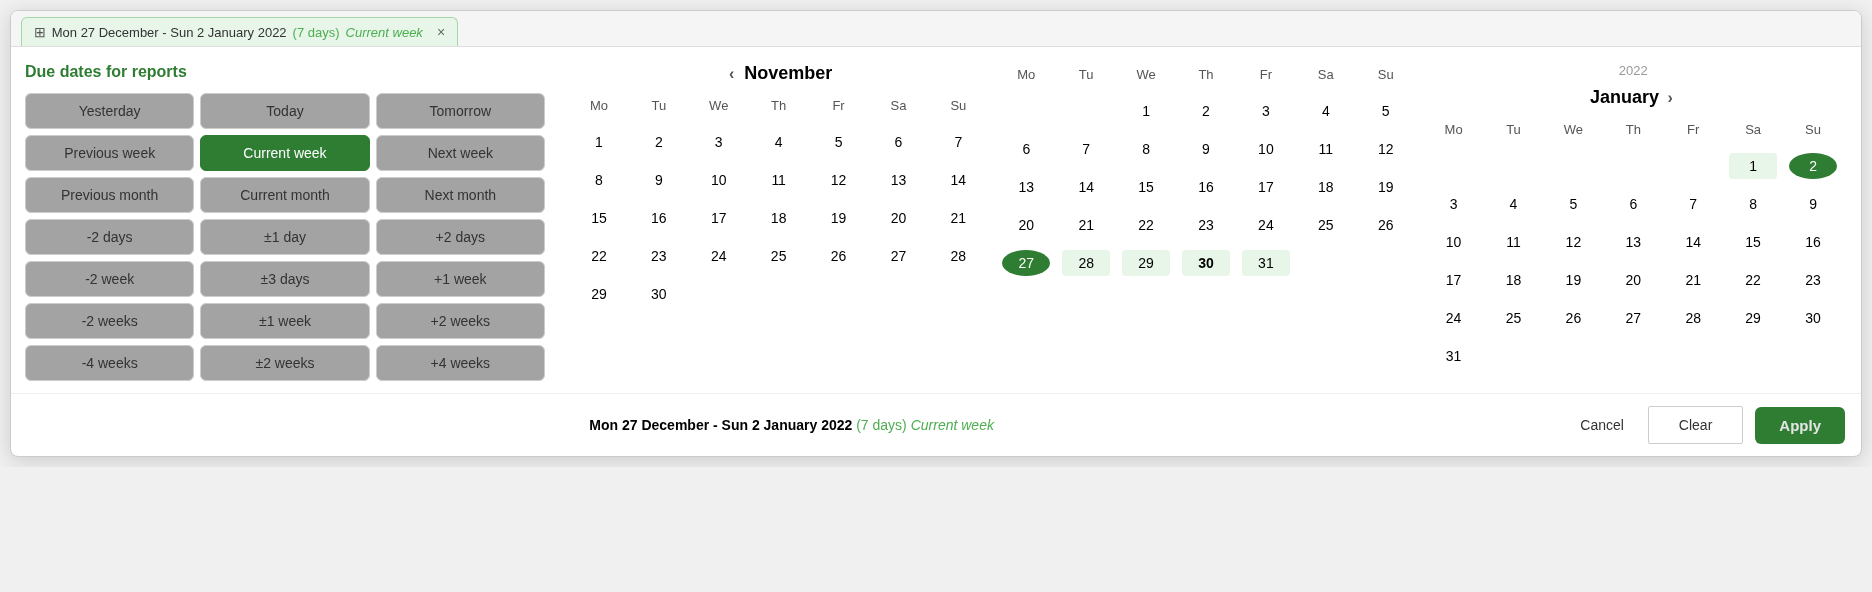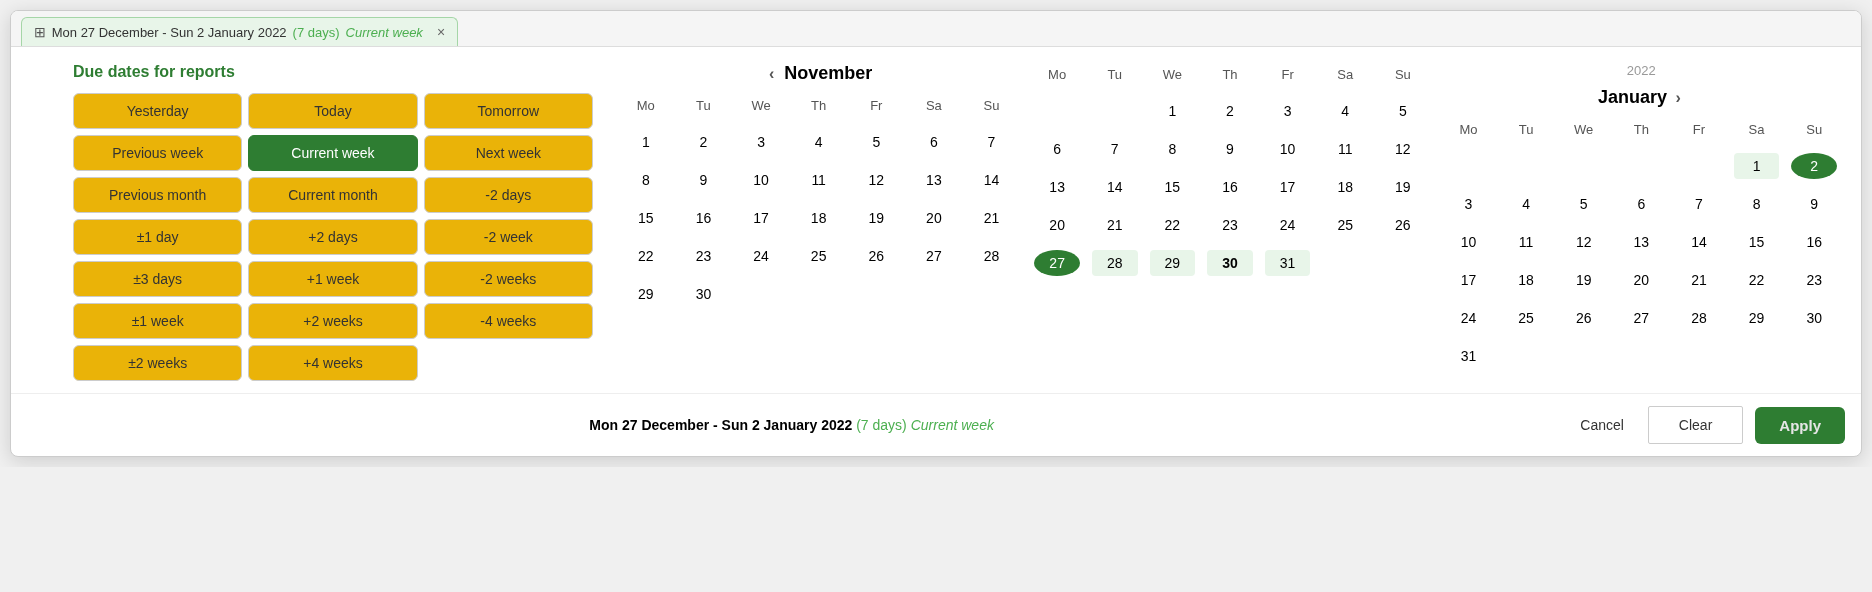--- a/index.html
+++ b/index.html
@@ -6,24 +6,24 @@
     body { font-family: -apple-system, BlinkMacSystemFont, 'Segoe UI', sans-serif; background: #f0f0f0; display: flex; align-items: flex-start; justify-content: center; padding: 10px; }
     .widget-container { background: white; border: 1px solid #ccc; border-radius: 8px; width: 1860px; box-shadow: 0 4px 20px rgba(0,0,0,0.15); overflow: hidden; }
     .tab-bar { background: #f5f5f5; border-bottom: 1px solid #ddd; padding: 6px 10px 0 10px; display: flex; align-items: flex-end; }
     .tab { display: flex; align-items: center; gap: 6px; background: #e8f5e9; border: 1px solid #a5d6a7; border-bottom: none; border-radius: 6px 6px 0 0; padding: 6px 12px; font-size: 13px; color: #333; cursor: pointer; }
     .tab-icon { font-size: 14px; color: #555; }
     .tab-text { font-size: 13px; }
     .tab-days { color: #4caf50; font-size: 13px; }
     .tab-week { color: #4caf50; font-style: italic; font-size: 13px; }
     .tab-close { margin-left: 8px; color: #666; cursor: pointer; font-size: 14px; }
     .main-content { display: flex; padding: 16px 14px 0 14px; gap: 0; }
-    .left-panel { width: 520px; flex-shrink: 0; margin-left: 48px; }
+    .left-panel { width: 520px; flex-shrink: 0; }
     .panel-title { color: #2e7d32; font-weight: bold; font-size: 16px; margin-bottom: 12px; }
     .btn-grid { display: grid; grid-template-columns: repeat(3, 1fr); gap: 6px; }
-    .btn { border: 1px solid #ccc; background: #eab308; border-radius: 6px; padding: 9px 6px; font-size: 14px; text-align: center; cursor: pointer; color: #333; }
+    .btn { border: 1px solid #ccc; background: #a3a3a3; border-radius: 6px; padding: 9px 6px; font-size: 14px; text-align: center; cursor: pointer; color: #333; }
     .btn.active { background: #2e7d32; color: white; border-color: #2e7d32; }
     .calendars-area { flex: 1; display: flex; gap: 0; padding-left: 20px; }
     .calendar { flex: 1; padding: 0 10px; }
     .cal-header { text-align: center; margin-bottom: 10px; display: flex; align-items: center; justify-content: center; gap: 6px; }
     .cal-nav { cursor: pointer; font-size: 16px; color: #555; font-weight: bold; padding: 0 4px; }
     .cal-title { font-size: 18px; font-weight: bold; }
     .cal-year { font-size: 13px; color: #999; display: block; text-align: center; margin-bottom: 9px; }
     .cal-grid { display: grid; grid-template-columns: repeat(7, 1fr); gap: 12px; }
     .cal-dow { font-size: 13px; color: #555; text-align: center; padding: 4px 2px; }
     .cal-day { font-size: 14px; text-align: center; padding: 5px 2px; cursor: pointer; border-radius: 4px; min-width: 28px; }
@@ -62,20 +62,21 @@
       <div class="panel-title">Due dates for reports</div>
       <div class="btn-grid" id="btn-grid">
           <button class="btn">Yesterday</button>
           <button class="btn">Today</button>
           <button class="btn">Tomorrow</button>
           <button class="btn">Previous week</button>
           <button class="btn active">Current week</button>
           <button class="btn">Next week</button>
           <button class="btn">Previous month</button>
           <button class="btn">Current month</button>
+          <button class="btn">Next month</button>
           <button class="btn">-2 days</button>
           <button class="btn">±1 day</button>
           <button class="btn">+2 days</button>
           <button class="btn">-2 week</button>
           <button class="btn">±3 days</button>
           <button class="btn">+1 week</button>
           <button class="btn">-2 weeks</button>
           <button class="btn">±1 week</button>
           <button class="btn">+2 weeks</button>
           <button class="btn">-4 weeks</button>

